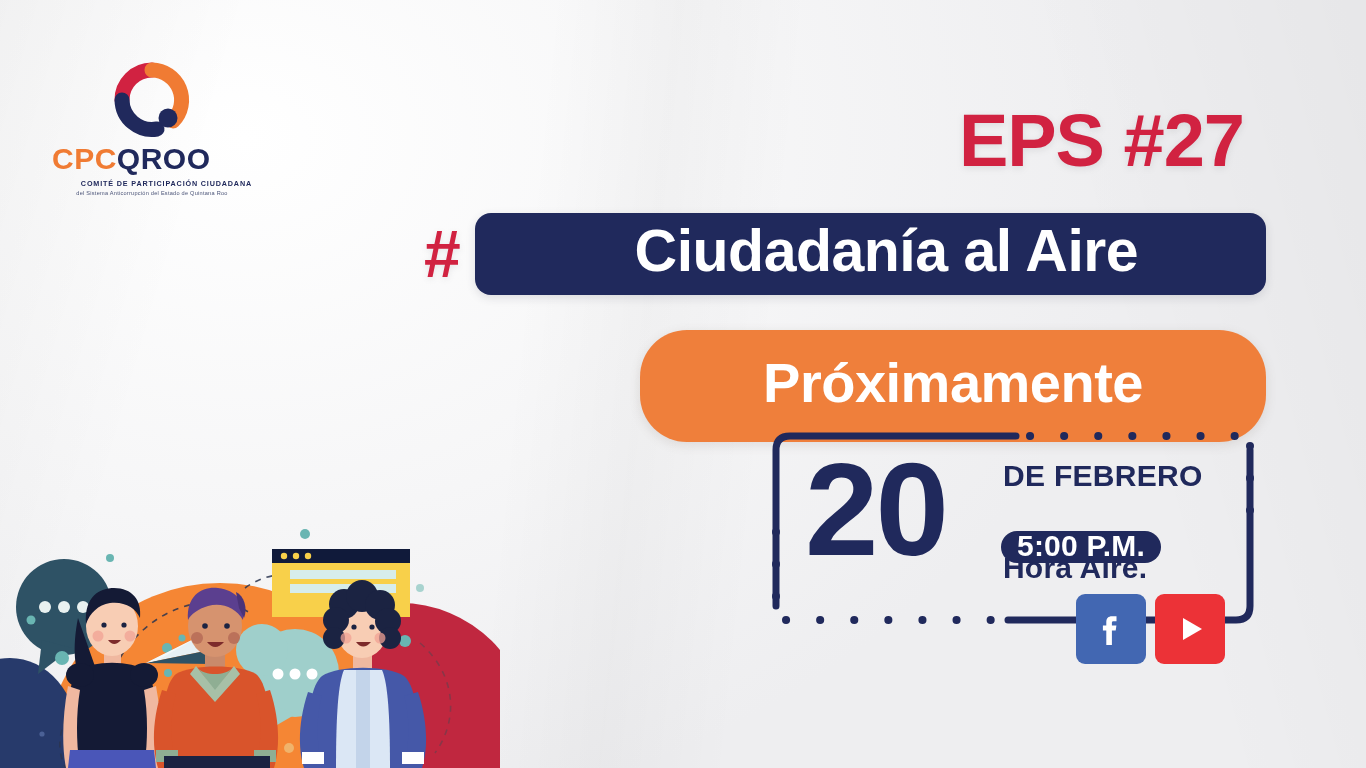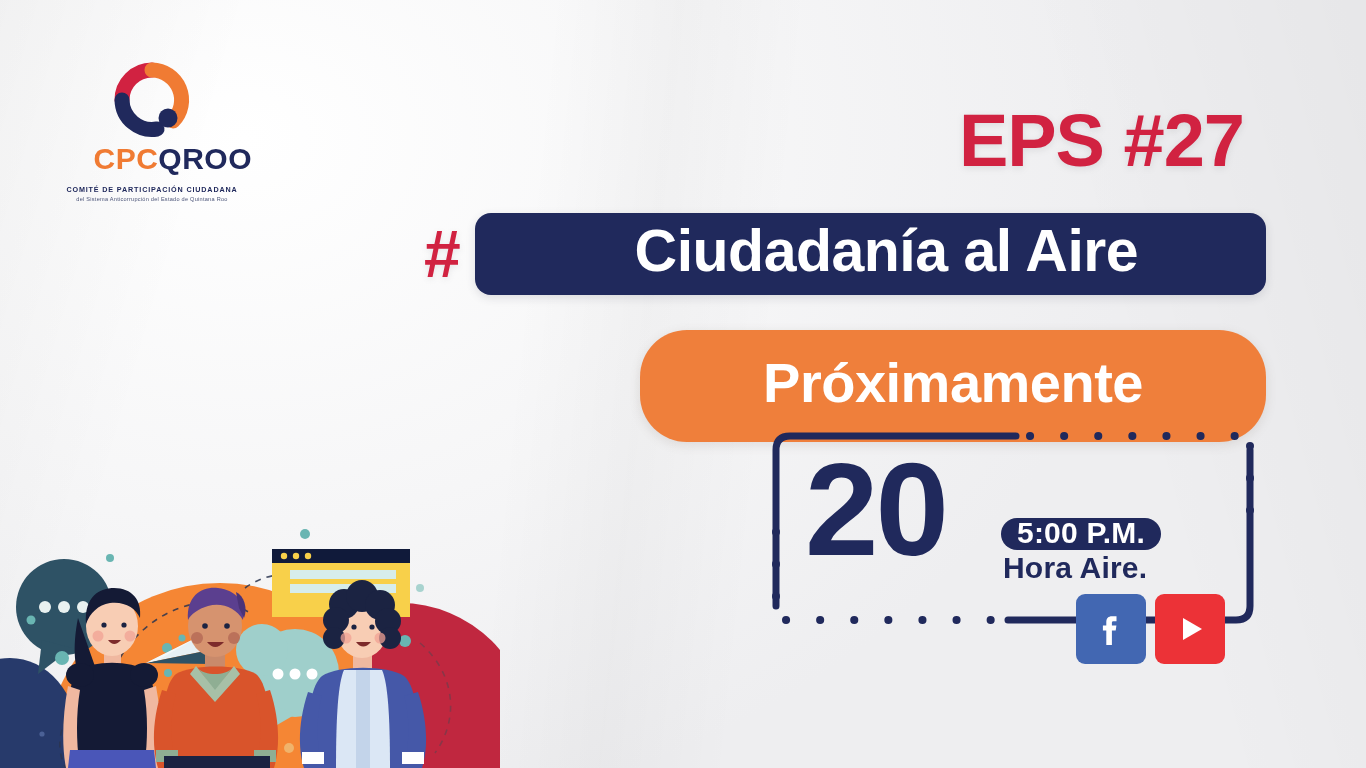--- a/index.html
+++ b/index.html
@@ -36,36 +36,36 @@
     width: 200px;
   }
   .logo-mark {
     position: relative;
     width: 80px;
     height: 80px;
     margin: 0 auto 4px auto;
   }
   .logo-mark svg { display: block; }
   .logo-word {
-    text-align: right;
+    text-align: left;
     font-size: 30px;
     font-weight: 800;
     letter-spacing: 0.5px;
     line-height: 1;
     white-space: nowrap;
   }
   .logo-word .cpc { color: #f07b33; }
   .logo-word .qroo { color: #20295c; }
   .logo-sub1 {
-    text-align: center;
+    text-align: right;
     font-size: 7.2px;
     font-weight: 800;
     letter-spacing: 0.85px;
     color: #20295c;
-    margin-top: 11px;
+    margin-top: 5px;
     white-space: nowrap;
   }
   .logo-sub2 {
     text-align: center;
     font-size: 5.6px;
     font-weight: 400;
     letter-spacing: 0.25px;
     color: #4b5478;
     margin-top: 2px;
     white-space: nowrap;
@@ -168,21 +168,21 @@
     font-size: 30px;
     font-weight: 800;
     color: #20295c;
     letter-spacing: 0.3px;
     line-height: 1;
     white-space: nowrap;
   }
   .time-pill {
     position: absolute;
     left: 1001px;
-    top: 518px;
+    top: 531px;
     height: 32px;
     padding: 0 16px;
     background: #20295c;
     border-radius: 21px;
     display: flex;
     align-items: center;
     justify-content: center;
   }
   .time-pill span {
     color: #ffffff;
@@ -461,20 +461,21 @@
 
       <path d="M262 8 L 470 8" fill="none" stroke="#20295c" stroke-width="8" stroke-linecap="round" stroke-dasharray="0.1 34"></path>
       <path d="M482 18 L 482 96" fill="none" stroke="#20295c" stroke-width="8" stroke-linecap="round" stroke-dasharray="0.1 32"></path>
 
       <path d="M8 104 L 8 186" fill="none" stroke="#20295c" stroke-width="8" stroke-linecap="round" stroke-dasharray="0.1 32"></path>
       <path d="M18 192 L 228 192" fill="none" stroke="#20295c" stroke-width="8" stroke-linecap="round" stroke-dasharray="0.1 34"></path>
     </svg>
   </div>
 
   <div class="date-num">20</div>
+  <div class="date-month">DE FEBRERO</div>
   <div class="time-pill">
     <span>5:00 P.M.</span>
   </div>
   <div class="date-zone">Hora Aire.</div>
 
   <div class="socials">
     <div class="soc-btn soc-fb">
       <svg width="40" height="40" viewBox="0 0 40 40" xmlns="http://www.w3.org/2000/svg">
         <path d="M25.5 12.2 h-3.1 c-1.1 0 -1.5 0.6 -1.5 1.6 v2.6 h4.5 l-0.7 5.1 h-3.8 V36 h-5.6 V21.5 h-3.4 v-5.1 h3.4 v-3.4 c0 -3.7 2.1 -5.8 5.6 -5.8 h4.6 z" fill="#ffffff"></path>
       </svg>

